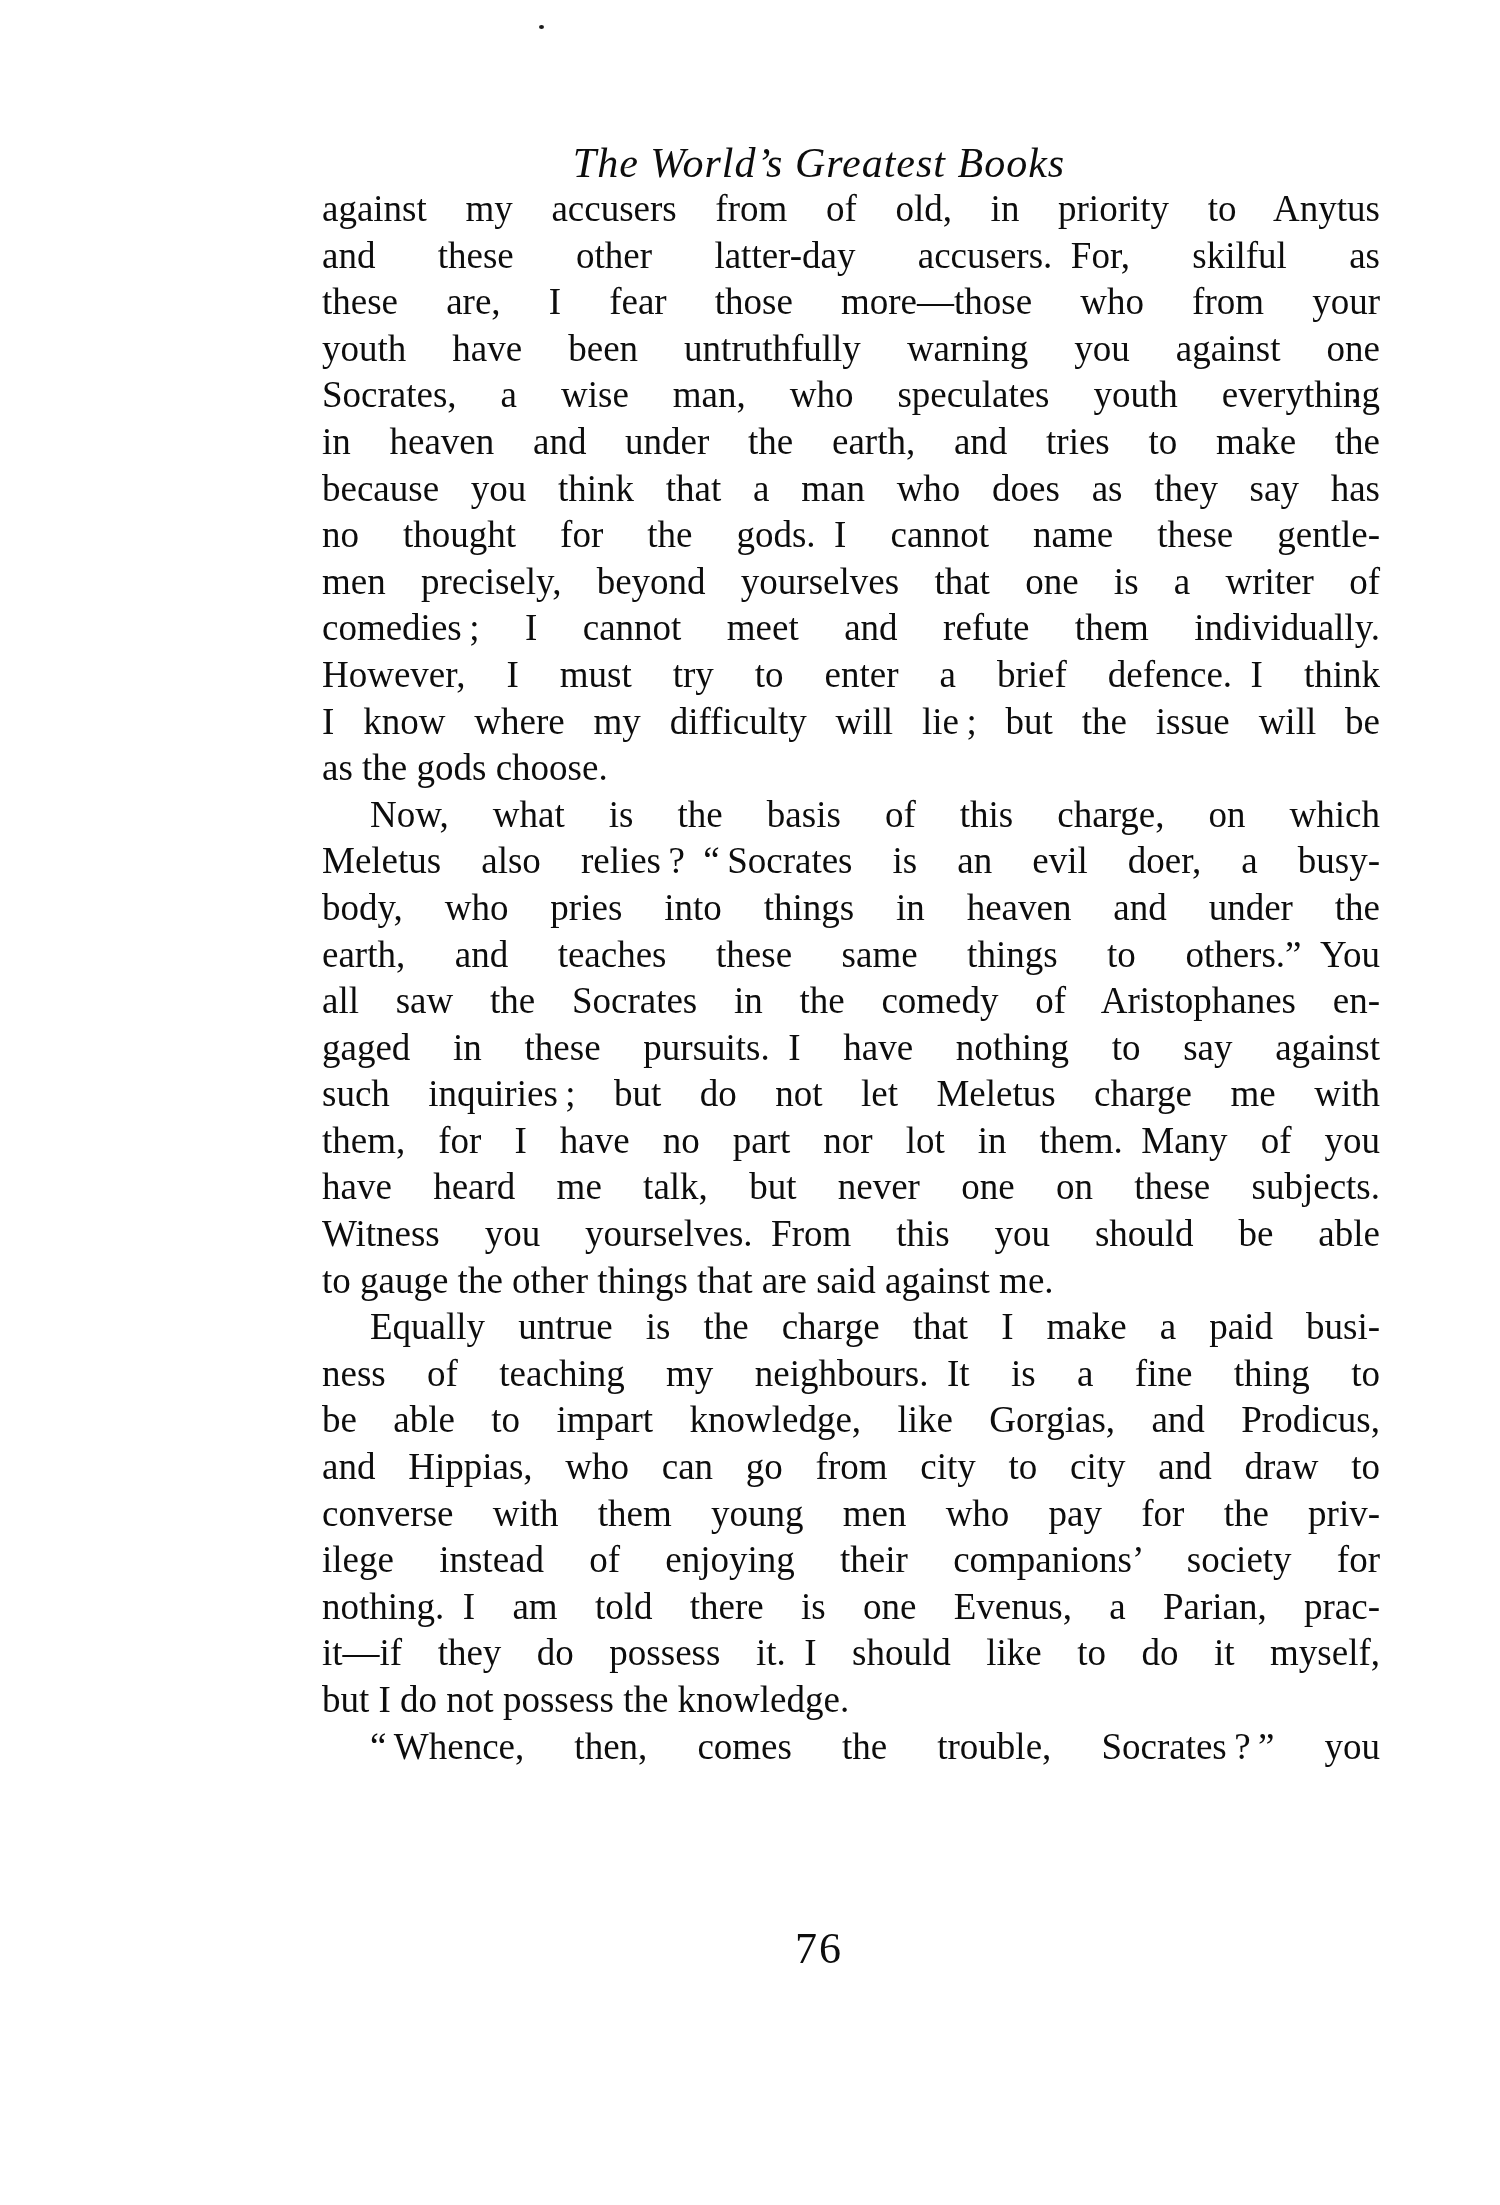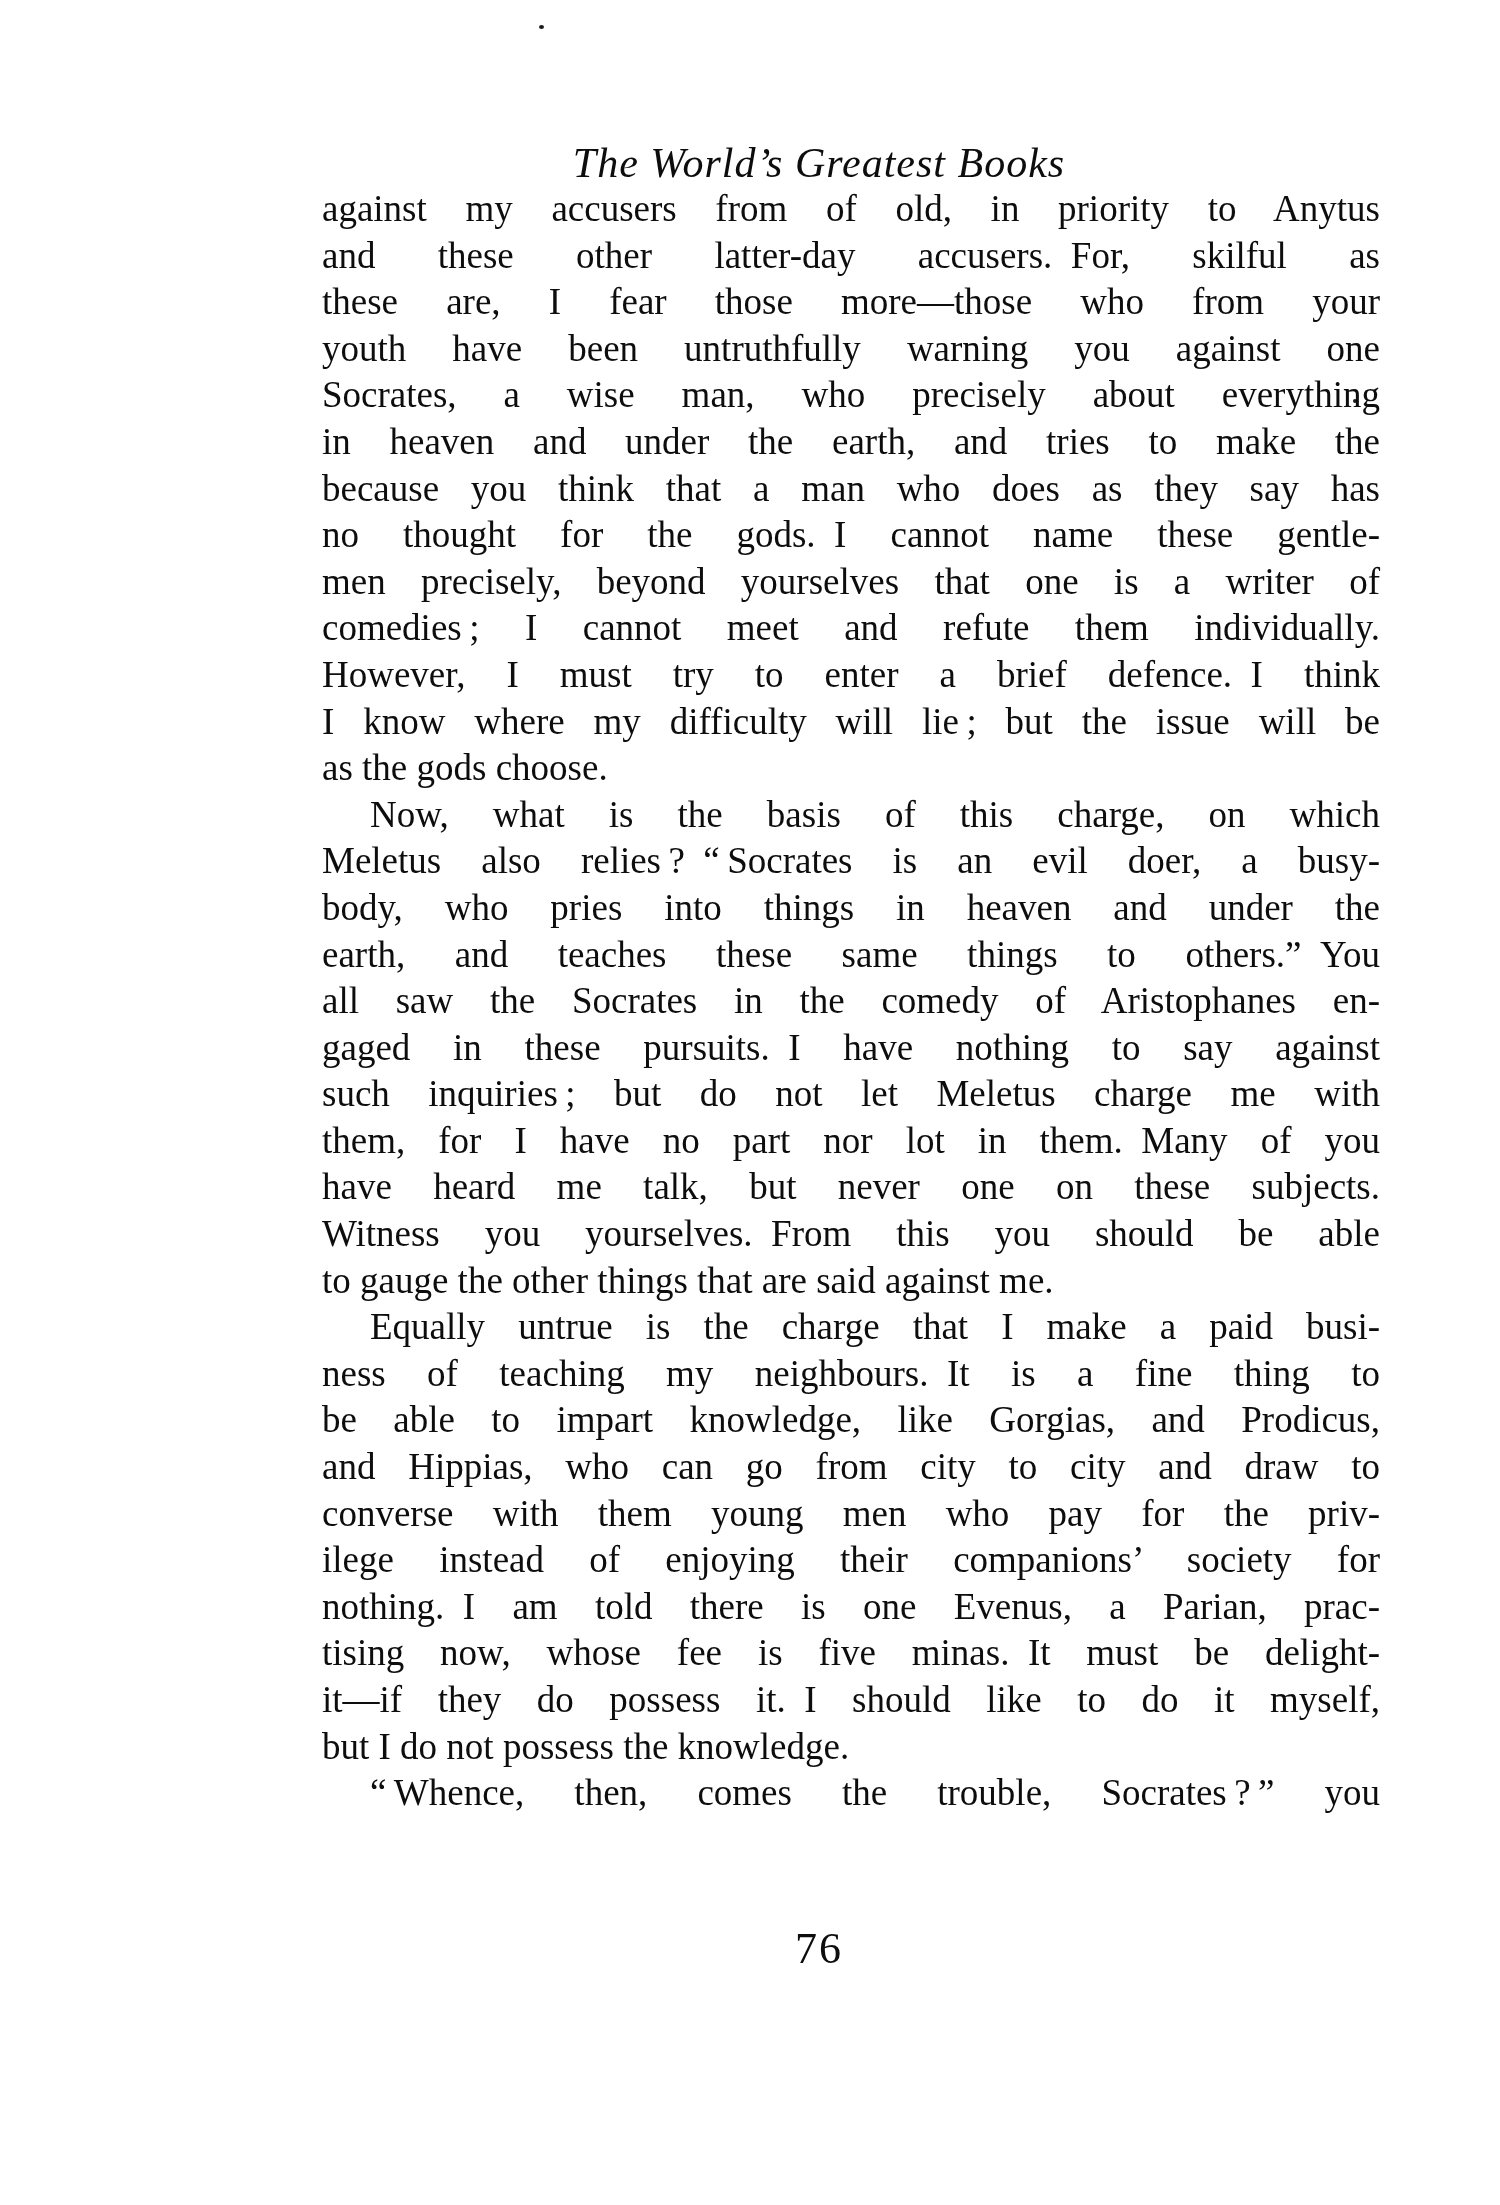--- a/index.html
+++ b/index.html
@@ -82,21 +82,21 @@
   <div class="speck speck-top"></div>
   <div class="speck speck-line5"></div>
 
   <div class="running-head">The World’s Greatest Books</div>
 
   <div class="text-block">
       <div class="line">against my accusers from of old, in priority to Anytus</div>
       <div class="line">and these other latter-day accusers. For, skilful as</div>
       <div class="line">these are, I fear those more—those who from your</div>
       <div class="line">youth have been untruthfully warning you against one</div>
-      <div class="line">Socrates, a wise man, who precisely about everything</div>
+      <div class="line">Socrates, a wise man, who speculates youth everything</div>
       <div class="line">in heaven and under the earth, and tries to make the</div>
       <div class="line">because you think that a man who does as they say has</div>
       <div class="line">no thought for the gods. I cannot name these gentle-</div>
       <div class="line">men precisely, beyond yourselves that one is a writer of</div>
       <div class="line">comedies ; I cannot meet and refute them individually.</div>
       <div class="line">However, I must try to enter a brief defence. I think</div>
       <div class="line">I know where my difficulty will lie ; but the issue will be</div>
       <div class="line para-end">as the gods choose.</div>
       <div class="line indent">Now, what is the basis of this charge, on which</div>
       <div class="line">Meletus also relies ? “ Socrates is an evil doer, a busy-</div>
@@ -109,20 +109,19 @@
       <div class="line">have heard me talk, but never one on these subjects.</div>
       <div class="line">Witness you yourselves. From this you should be able</div>
       <div class="line para-end">to gauge the other things that are said against me.</div>
       <div class="line indent">Equally untrue is the charge that I make a paid busi-</div>
       <div class="line">ness of teaching my neighbours. It is a fine thing to</div>
       <div class="line">be able to impart knowledge, like Gorgias, and Prodicus,</div>
       <div class="line">and Hippias, who can go from city to city and draw to</div>
       <div class="line">converse with them young men who pay for the priv-</div>
       <div class="line">ilege instead of enjoying their companions’ society for</div>
       <div class="line">nothing. I am told there is one Evenus, a Parian, prac-</div>
-      <div class="line">tising now, whose fee is five minas. It must be delight-</div>
       <div class="line">it—if they do possess it. I should like to do it myself,</div>
       <div class="line para-end">but I do not possess the knowledge.</div>
       <div class="line indent">“ Whence, then, comes the trouble, Socrates ? ” you</div>
     </div>
 
   <div class="page-number">76</div>
 </div>
 
 </body></html>

